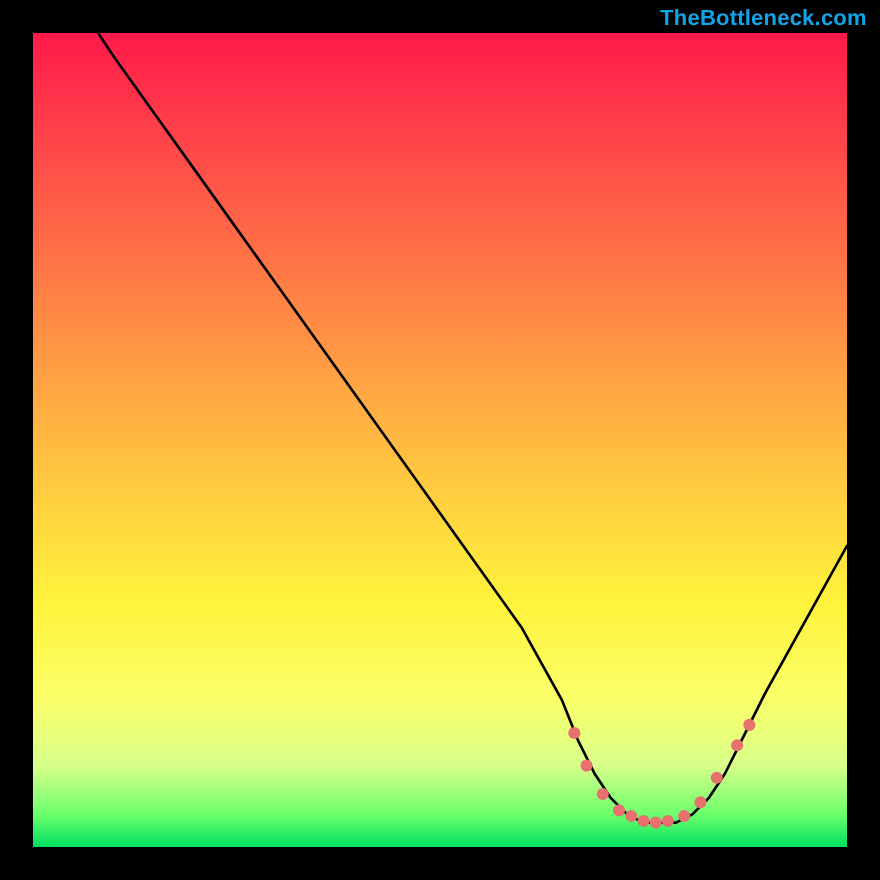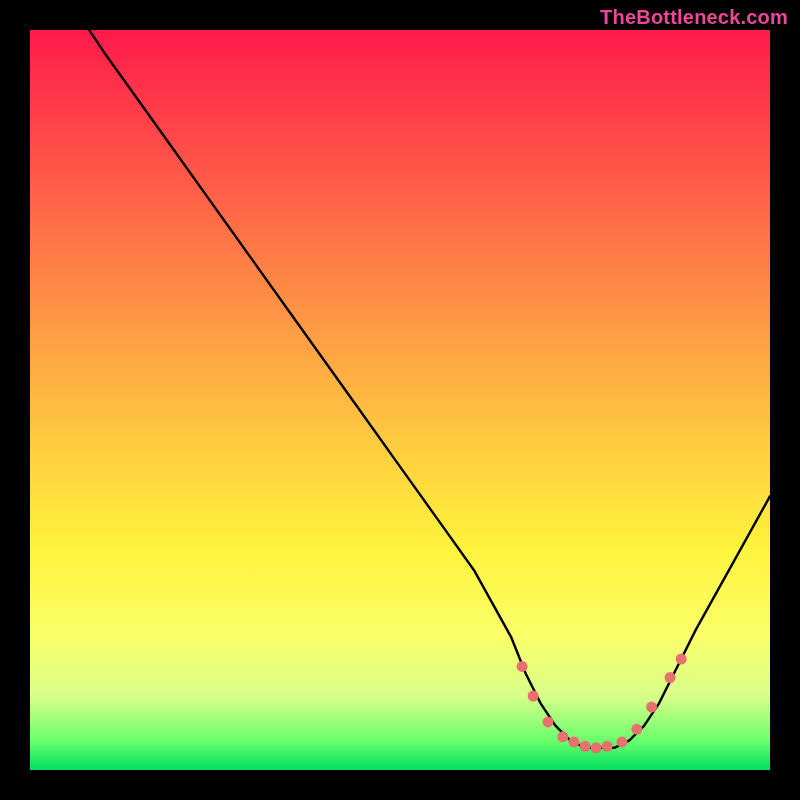--- a/index.html
+++ b/index.html
@@ -30,21 +30,21 @@
       #00e060 100%
     );
   }
   .attribution {
     position: absolute;
     top: 6px;
     right: 12px;
     font-family: Arial, Helvetica, sans-serif;
     font-size: 20px;
     font-weight: bold;
-    color: #ec4899;
+    color: #0ea5e9;
     letter-spacing: 0.2px;
     user-select: none;
   }
   svg.curve {
     position: absolute;
     left: 0; top: 0;
     width: 740px; height: 740px;
   }
 </style>
 </head>

